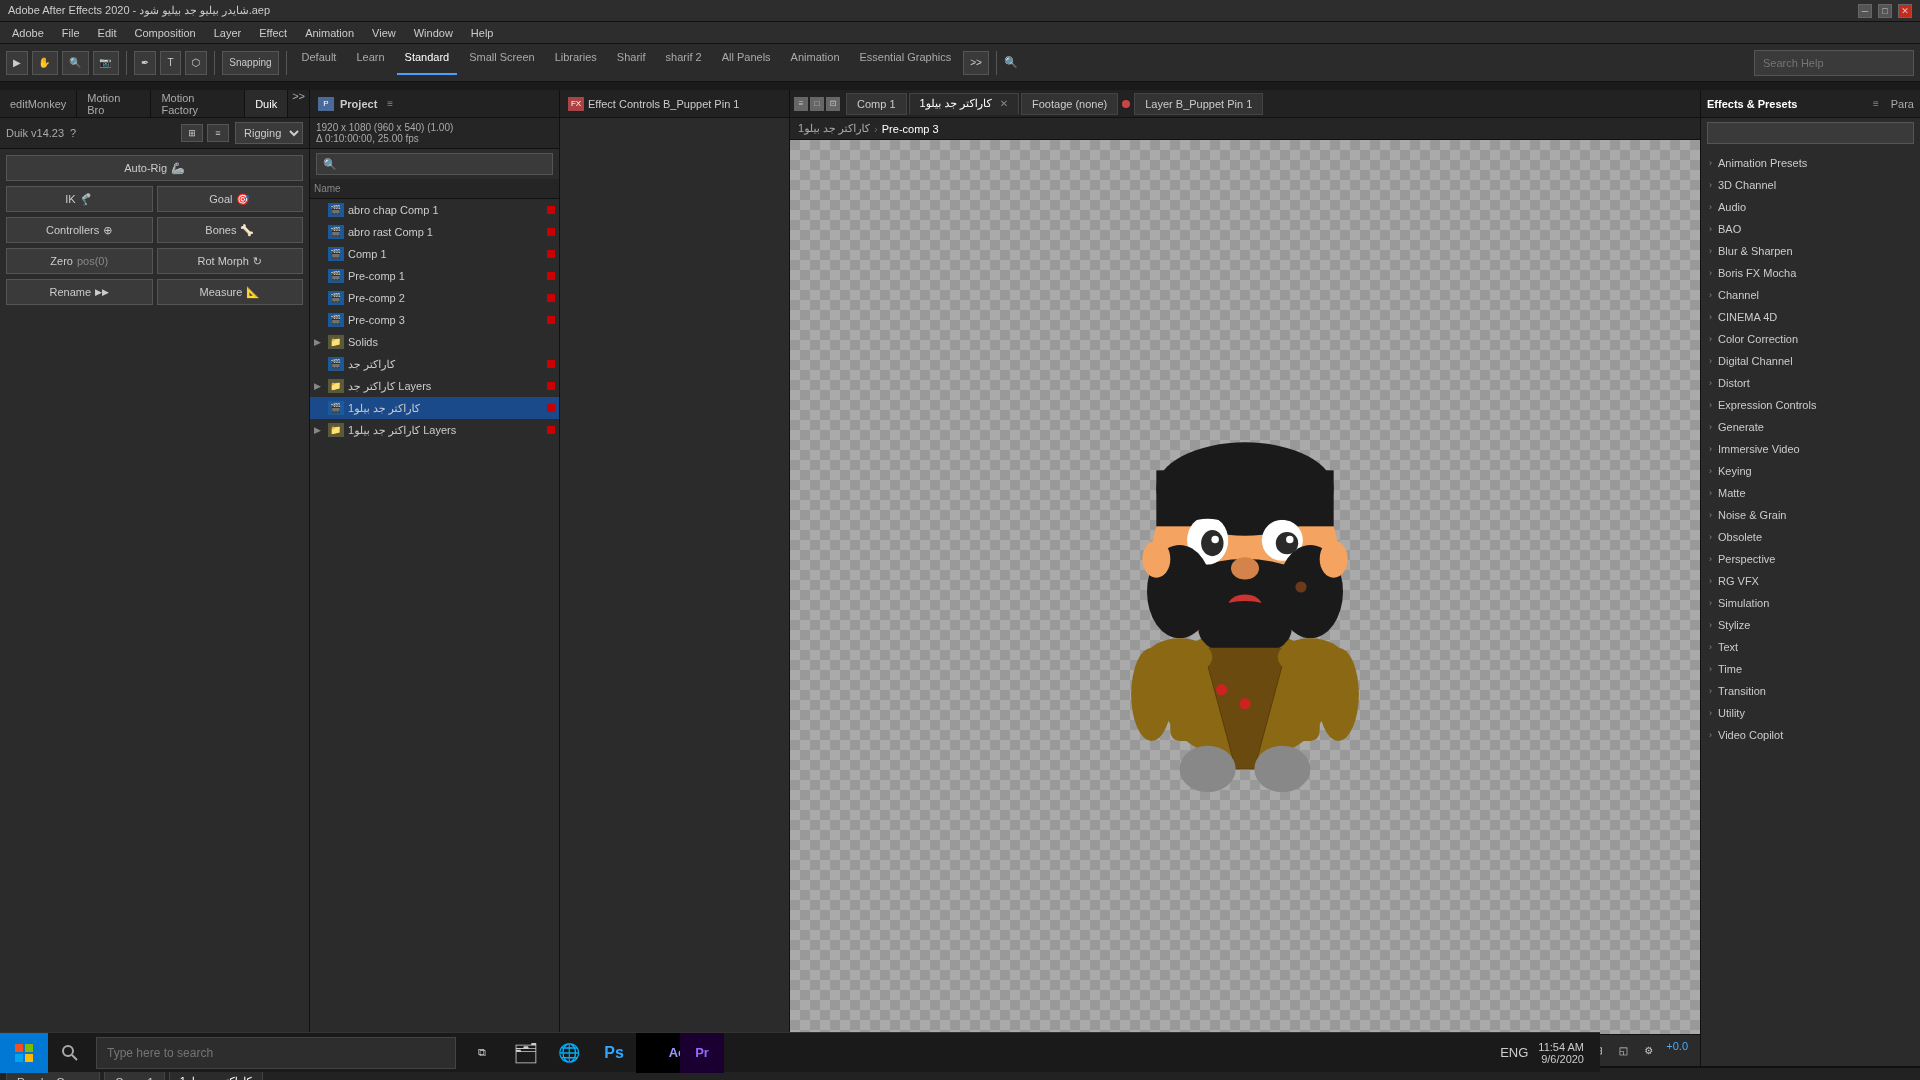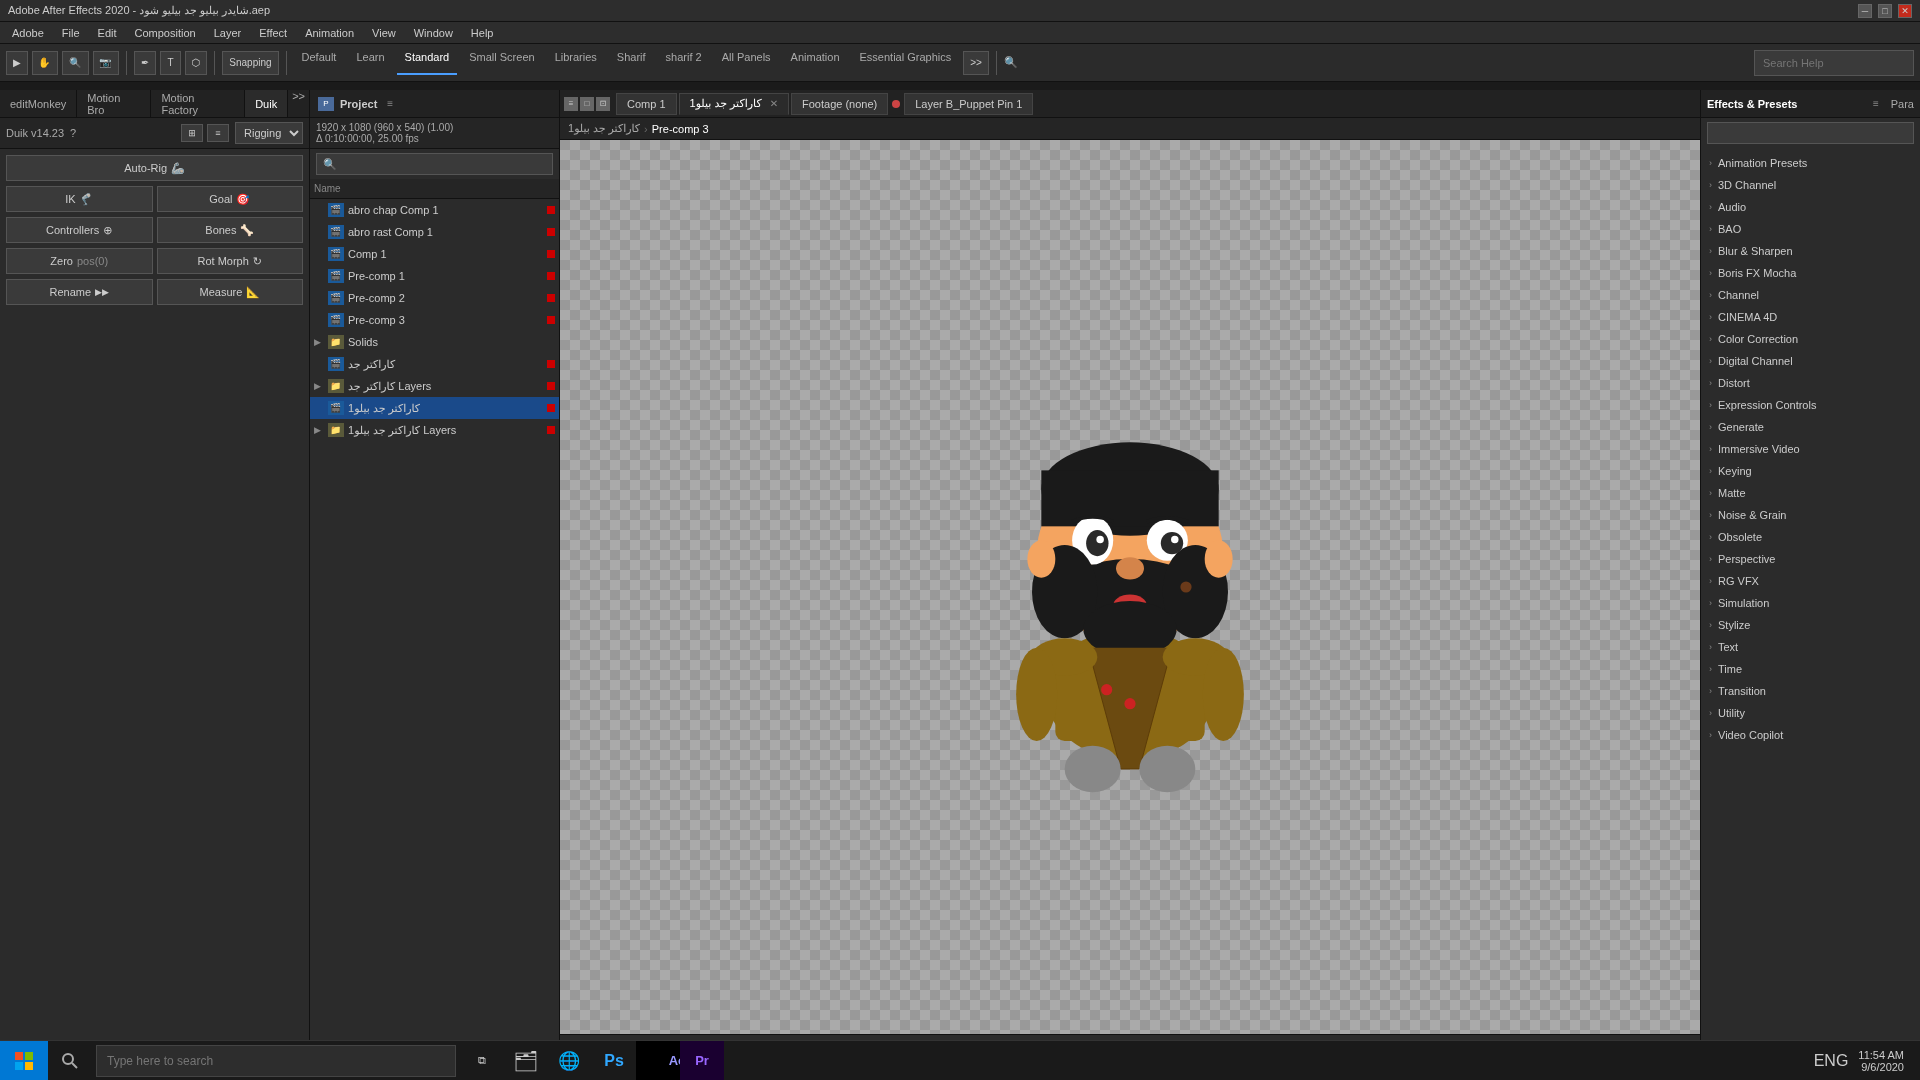--- a/index.html
+++ b/index.html
@@ -86,21 +86,21 @@
     .effect-category .arrow { color: #888; font-size: 9px; }
     .effect-category .label { font-size: 11px; color: #ccc; }
 
     
     #timeline-area { height: 300px; background: #1e1e1e; border-top: 2px solid #111; display: flex; flex-direction: column; }
     #timeline-tabs { height: 28px; background: #222; border-bottom: 1px solid #111; display: flex; align-items: center; padding: 0 6px; gap: 4px; }
     .tl-tab { height: 22px; padding: 0 10px; background: #333; border: 1px solid #444; color: #ccc; font-size: 11px; cursor: pointer; display: flex; align-items: center; }
     .tl-tab.active { background: #2b2b2b; color: #fff; }
 
     
-    #taskbar { position: fixed; bottom: 0; width: 1920px; height: 40px; background: #1a1a1a; display: flex; align-items: center; border-top: 1px solid #333; z-index: 100; }
+    #taskbar { position: fixed; bottom: 8px; width: 1600px; height: 40px; background: #1a1a1a; display: flex; align-items: center; border-top: 1px solid #333; z-index: 100; }
     #start-btn { width: 48px; height: 40px; background: #0078d4; display: flex; align-items: center; justify-content: center; cursor: pointer; }
     #search-bar { height: 32px; width: 360px; background: #2d2d2d; border: 1px solid #444; display: flex; align-items: center; padding: 0 10px; gap: 6px; margin: 0 4px; }
     #search-bar input { background: transparent; border: none; color: #ccc; font-size: 12px; flex: 1; outline: none; }
     .taskbar-icon { width: 44px; height: 40px; display: flex; align-items: center; justify-content: center; cursor: pointer; }
     #taskbar-right { margin-left: auto; display: flex; align-items: center; gap: 2px; padding-right: 8px; }
     #clock { font-size: 11px; color: #ccc; text-align: right; padding: 0 8px; }
   </style>
 </head>
 <body>
 
@@ -309,20 +309,27 @@
         </div>
         <div class="project-item">
           <span class="arrow">▶</span>
           <div class="icon " style="font-size: 9px; background: rgb(90, 90, 58);">📁</div>
           <span class="label">1کاراکتر جد بیلو Layers</span>
           <div class="dot"></div>
         </div>
       </div>
   </div>
 
+  <div id="effect-panel">
+    <div id="effect-tab">
+      <div style="width:16px;height:14px;background:#aa4444;font-size:8px;display:flex;align-items:center;justify-content:center;color:#fff;">FX</div>
+      <span style="font-size:11px;color:#ccc;margin-left:4px;">Effect Controls B_Puppet Pin 1</span>
+    </div>
+    <div style="flex:1;"></div>
+  </div>
 
   <div id="center">
     <div id="comp-tabs">
 
       <div style="display:flex;align-items:center;gap:2px;margin-right:4px;">
         <div style="width:14px;height:14px;background:#666;font-size:8px;display:flex;align-items:center;justify-content:center;">≡</div>
         <div style="width:14px;height:14px;background:#666;font-size:8px;display:flex;align-items:center;justify-content:center;">□</div>
         <div style="width:14px;height:14px;background:#666;font-size:8px;display:flex;align-items:center;justify-content:center;">⊡</div>
       </div>
       <div class="comp-tab">
@@ -586,19 +593,19 @@
   <div class="taskbar-icon" style="font-size:20px;">🗂</div>
   <div class="taskbar-icon" style="font-size:18px;">🌐</div>
   <div class="taskbar-icon" style="font-size:16px;color:#31A8FF;font-weight:bold;">Ps</div>
   <div class="taskbar-icon" style="background:#000000;padding-left:38px;">
     <span style="color:#9999ff;font-weight:bold;font-size:13px;">Ae</span>
   </div>
   <div class="taskbar-icon" style="background:#1a0030;">
     <span style="color:#9966ff;font-weight:bold;font-size:13px;">Pr</span>
   </div>
   <div id="taskbar-right">
-    <span style="font-size:16px;color:#ccc;">ENG</span>
+    <span style="font-size:13px;color:#ccc;">ENG</span>
     <div id="clock">
       <div>11:54 AM</div>
       <div>9/6/2020</div>
     </div>
   </div>
 </div>
 
 </body></html>

